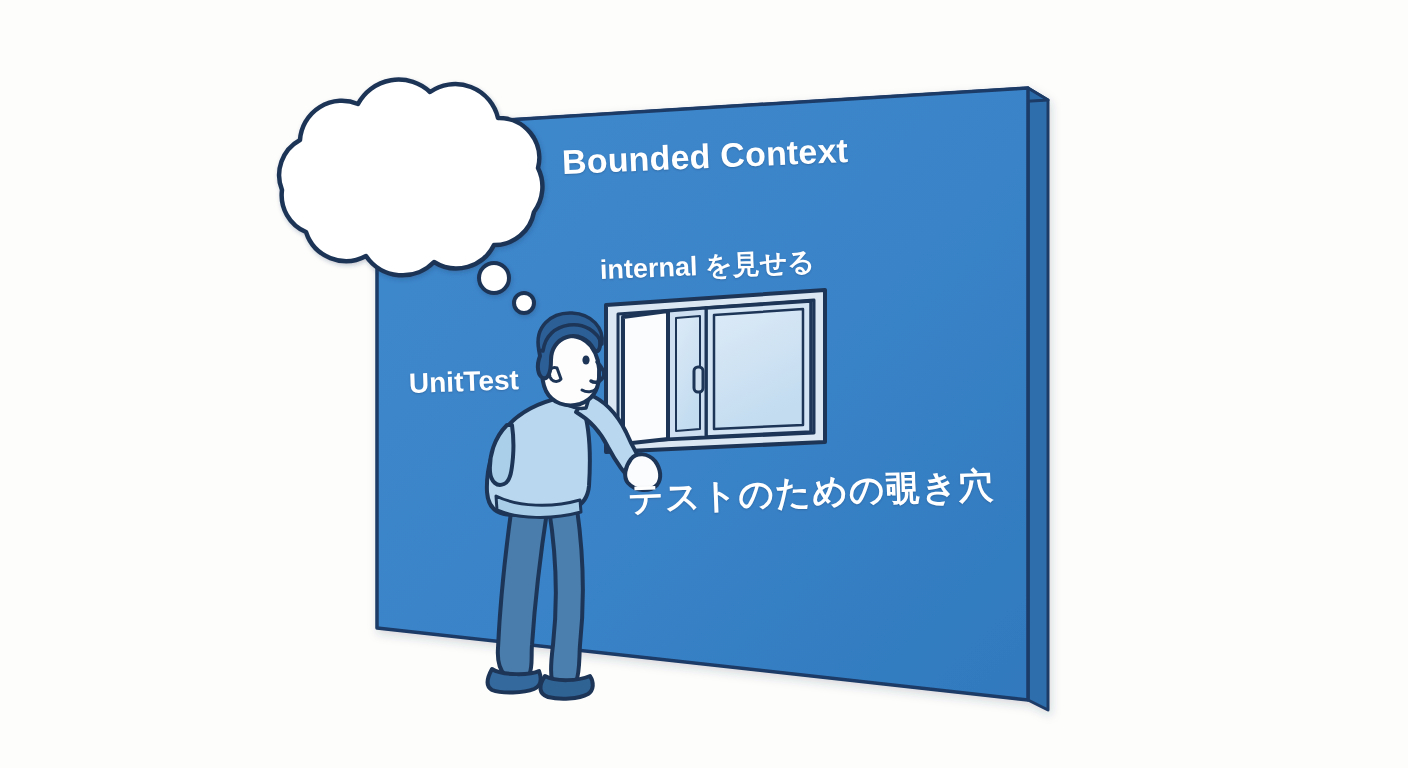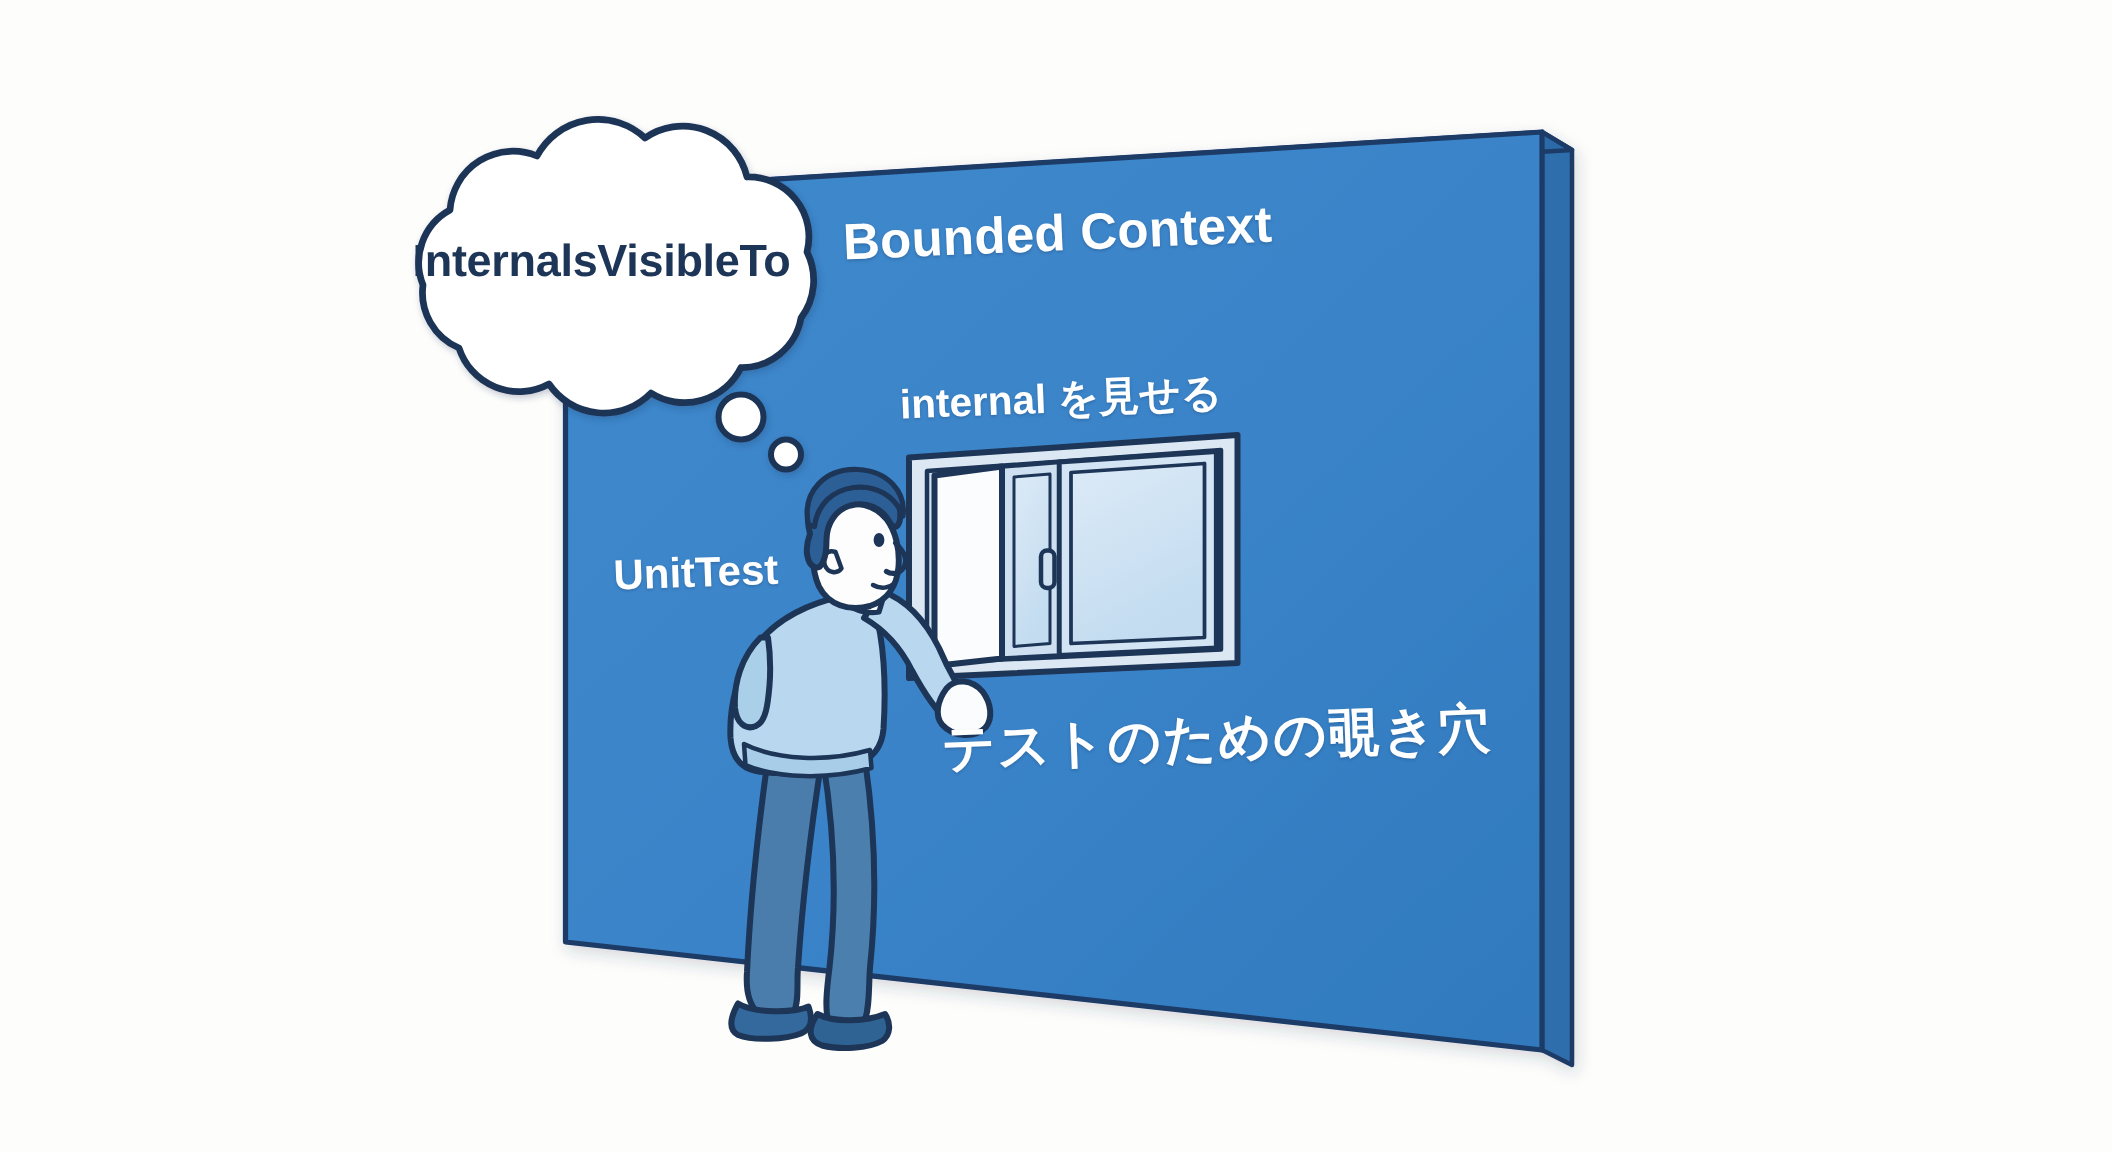--- a/index.html
+++ b/index.html
@@ -213,21 +213,20 @@
                A36 36 0 0 1 526 208
                A34 34 0 0 1 490 238
                A36 36 0 0 1 434 254
                A38 38 0 0 1 370 248
                A36 36 0 0 1 314 226
                A34 34 0 0 1 292 188
                A34 34 0 0 1 308 146 Z" fill="#ffffff" stroke="none"></path>
     </g>
   </svg>
 
-  <div class="lbl" id="txt-bubble">InternalsVisibleTo</div>
 
   <div class="lbl" id="txt-bounded">Bounded Context</div>
 
   <div class="lbl" id="txt-internal">internal を見せる</div>
 
   <div class="lbl" id="txt-unittest">UnitTest</div>
 
   <div class="lbl" id="txt-peephole">テストのための覗き穴</div>
 
 </div>

